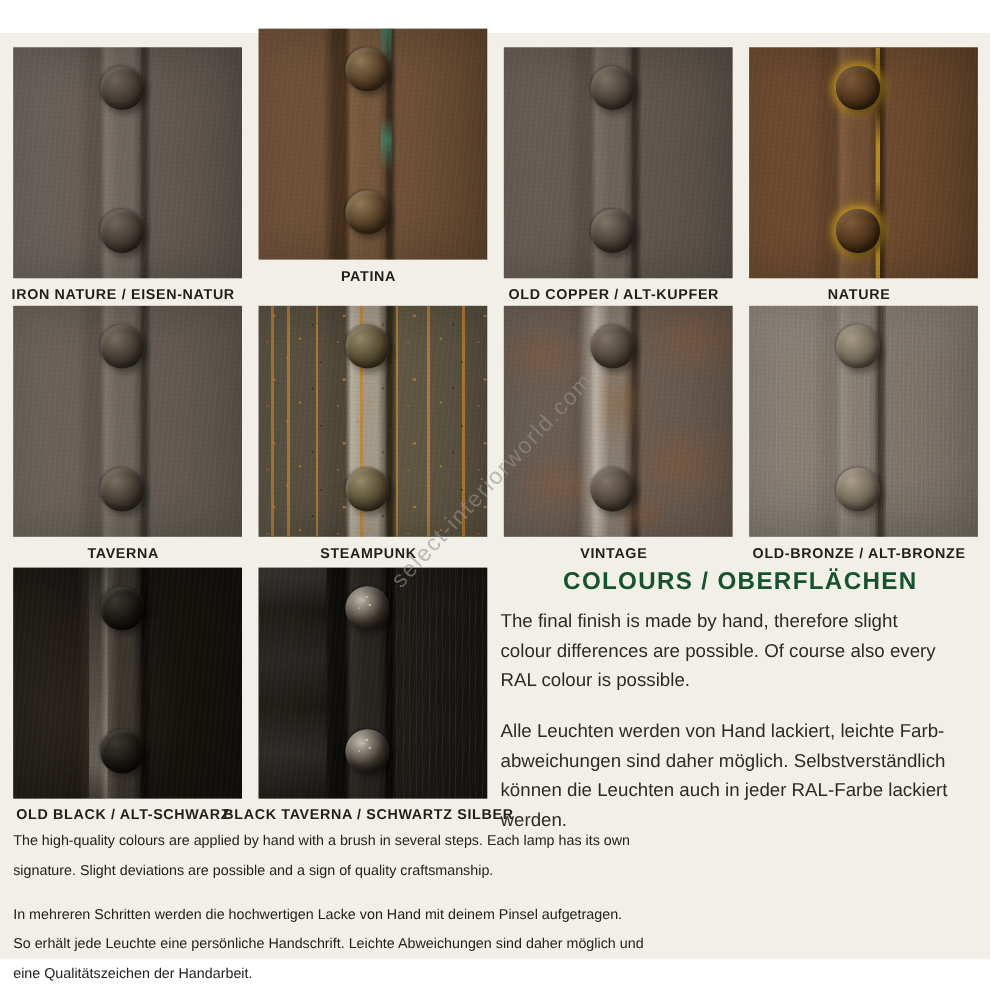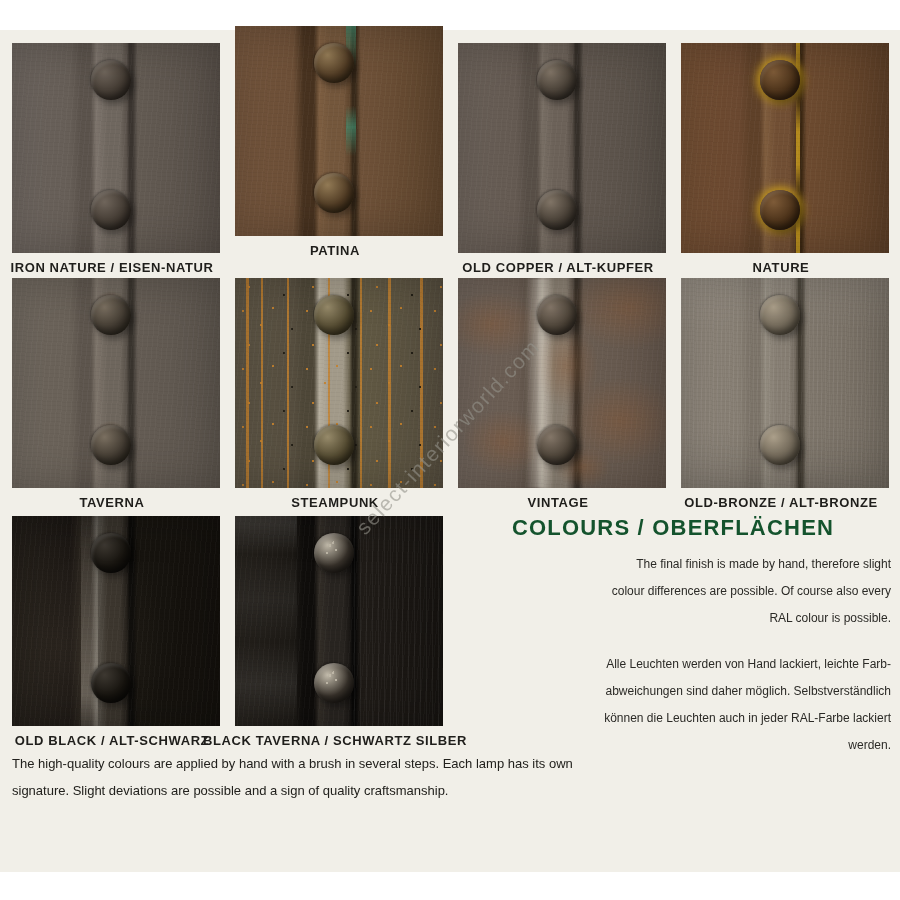--- a/index.html
+++ b/index.html
@@ -68,21 +68,21 @@
   .s-black-silver .fx2{width:30%;background:linear-gradient(180deg, rgba(255,255,255,.10) 4%, transparent 18%, rgba(255,255,255,.05) 40%, transparent 60%, rgba(255,255,255,.07) 80%, transparent);}
   .s-black-silver .rivet::after{content:'';position:absolute;inset:0;border-radius:50%;opacity:.9;background-image:
       radial-gradient(2.5px 2.5px at 40% 32%, var(--rivhi) 60%, transparent 61%),
       radial-gradient(1.8px 1.8px at 55% 42%, var(--rivhi) 60%, transparent 61%),
       radial-gradient(1.5px 1.5px at 32% 50%, var(--rivhi) 60%, transparent 61%),
       radial-gradient(2px 2px at 48% 24%, var(--rivhi) 60%, transparent 61%);}
 
   
   .info{position:absolute;left:455px;top:515px;width:436px;color:#2b2a26;}
   .info h1{margin:0 0 10px 0;font-size:22px;font-weight:bold;letter-spacing:1.2px;text-align:center;color:#14532d;}
-  .info p{margin:0 0 19px 0;font-size:12px;line-height:27px;white-space:pre-line;text-align:right;}
+  .info p{margin:0 0 19px 0;font-size:17px;line-height:27px;white-space:pre-line;}
   .footer{position:absolute;left:12px;top:750px;width:880px;color:#22211d;}
   .footer p{margin:0 0 13px 0;font-size:13px;line-height:27px;white-space:pre-line;}
 
   .watermark{position:absolute;left:263px;top:425px;width:370px;text-align:center;z-index:6;
     transform:rotate(-47deg);transform-origin:center;pointer-events:none;
     font-size:21px;letter-spacing:1.5px;color:rgba(148,146,138,.6);}
 </style>
 </head>
 <body>
 
@@ -206,16 +206,19 @@
 RAL colour is possible.</p>
     <p>Alle Leuchten werden von Hand lackiert, leichte Farb-
 abweichungen sind daher möglich. Selbstverständlich
 können die Leuchten auch in jeder RAL-Farbe lackiert
 werden.</p>
   </div>
 
   <div class="footer">
     <p>The high-quality colours are applied by hand with a brush in several steps. Each lamp has its own
 signature. Slight deviations are possible and a sign of quality craftsmanship.</p>
+    <p>In mehreren Schritten werden die hochwertigen Lacke von Hand mit deinem Pinsel aufgetragen.
+So erhält jede Leuchte eine persönliche Handschrift. Leichte Abweichungen sind daher möglich und
+eine Qualitätszeichen der Handarbeit.</p>
   </div>
 
   <div class="watermark">select-interiorworld.com</div>
 </div>
 
 </body></html>

